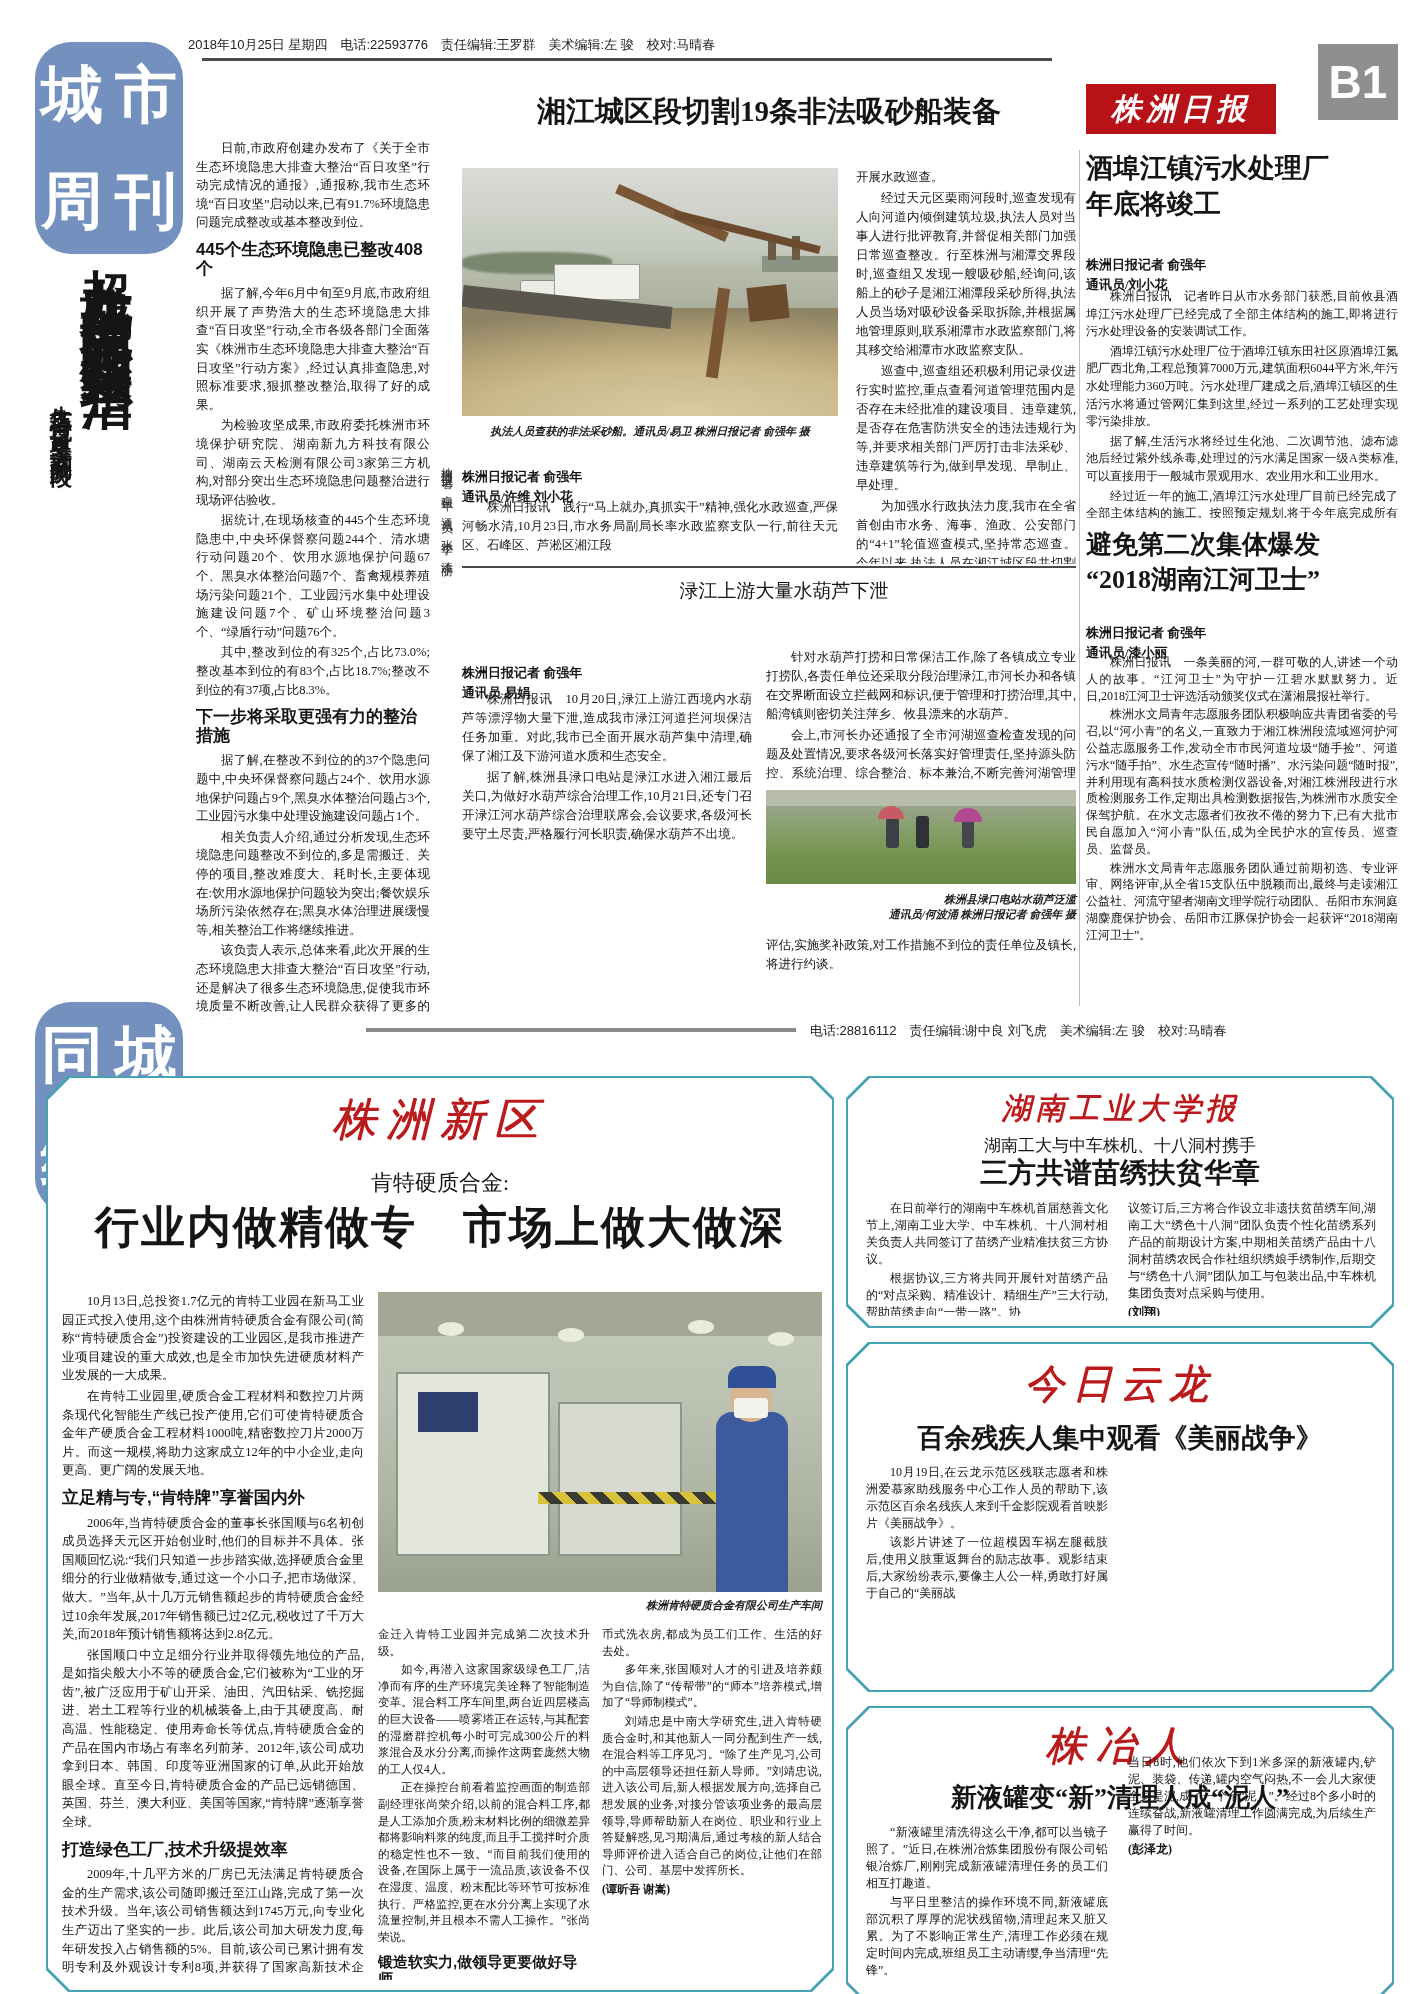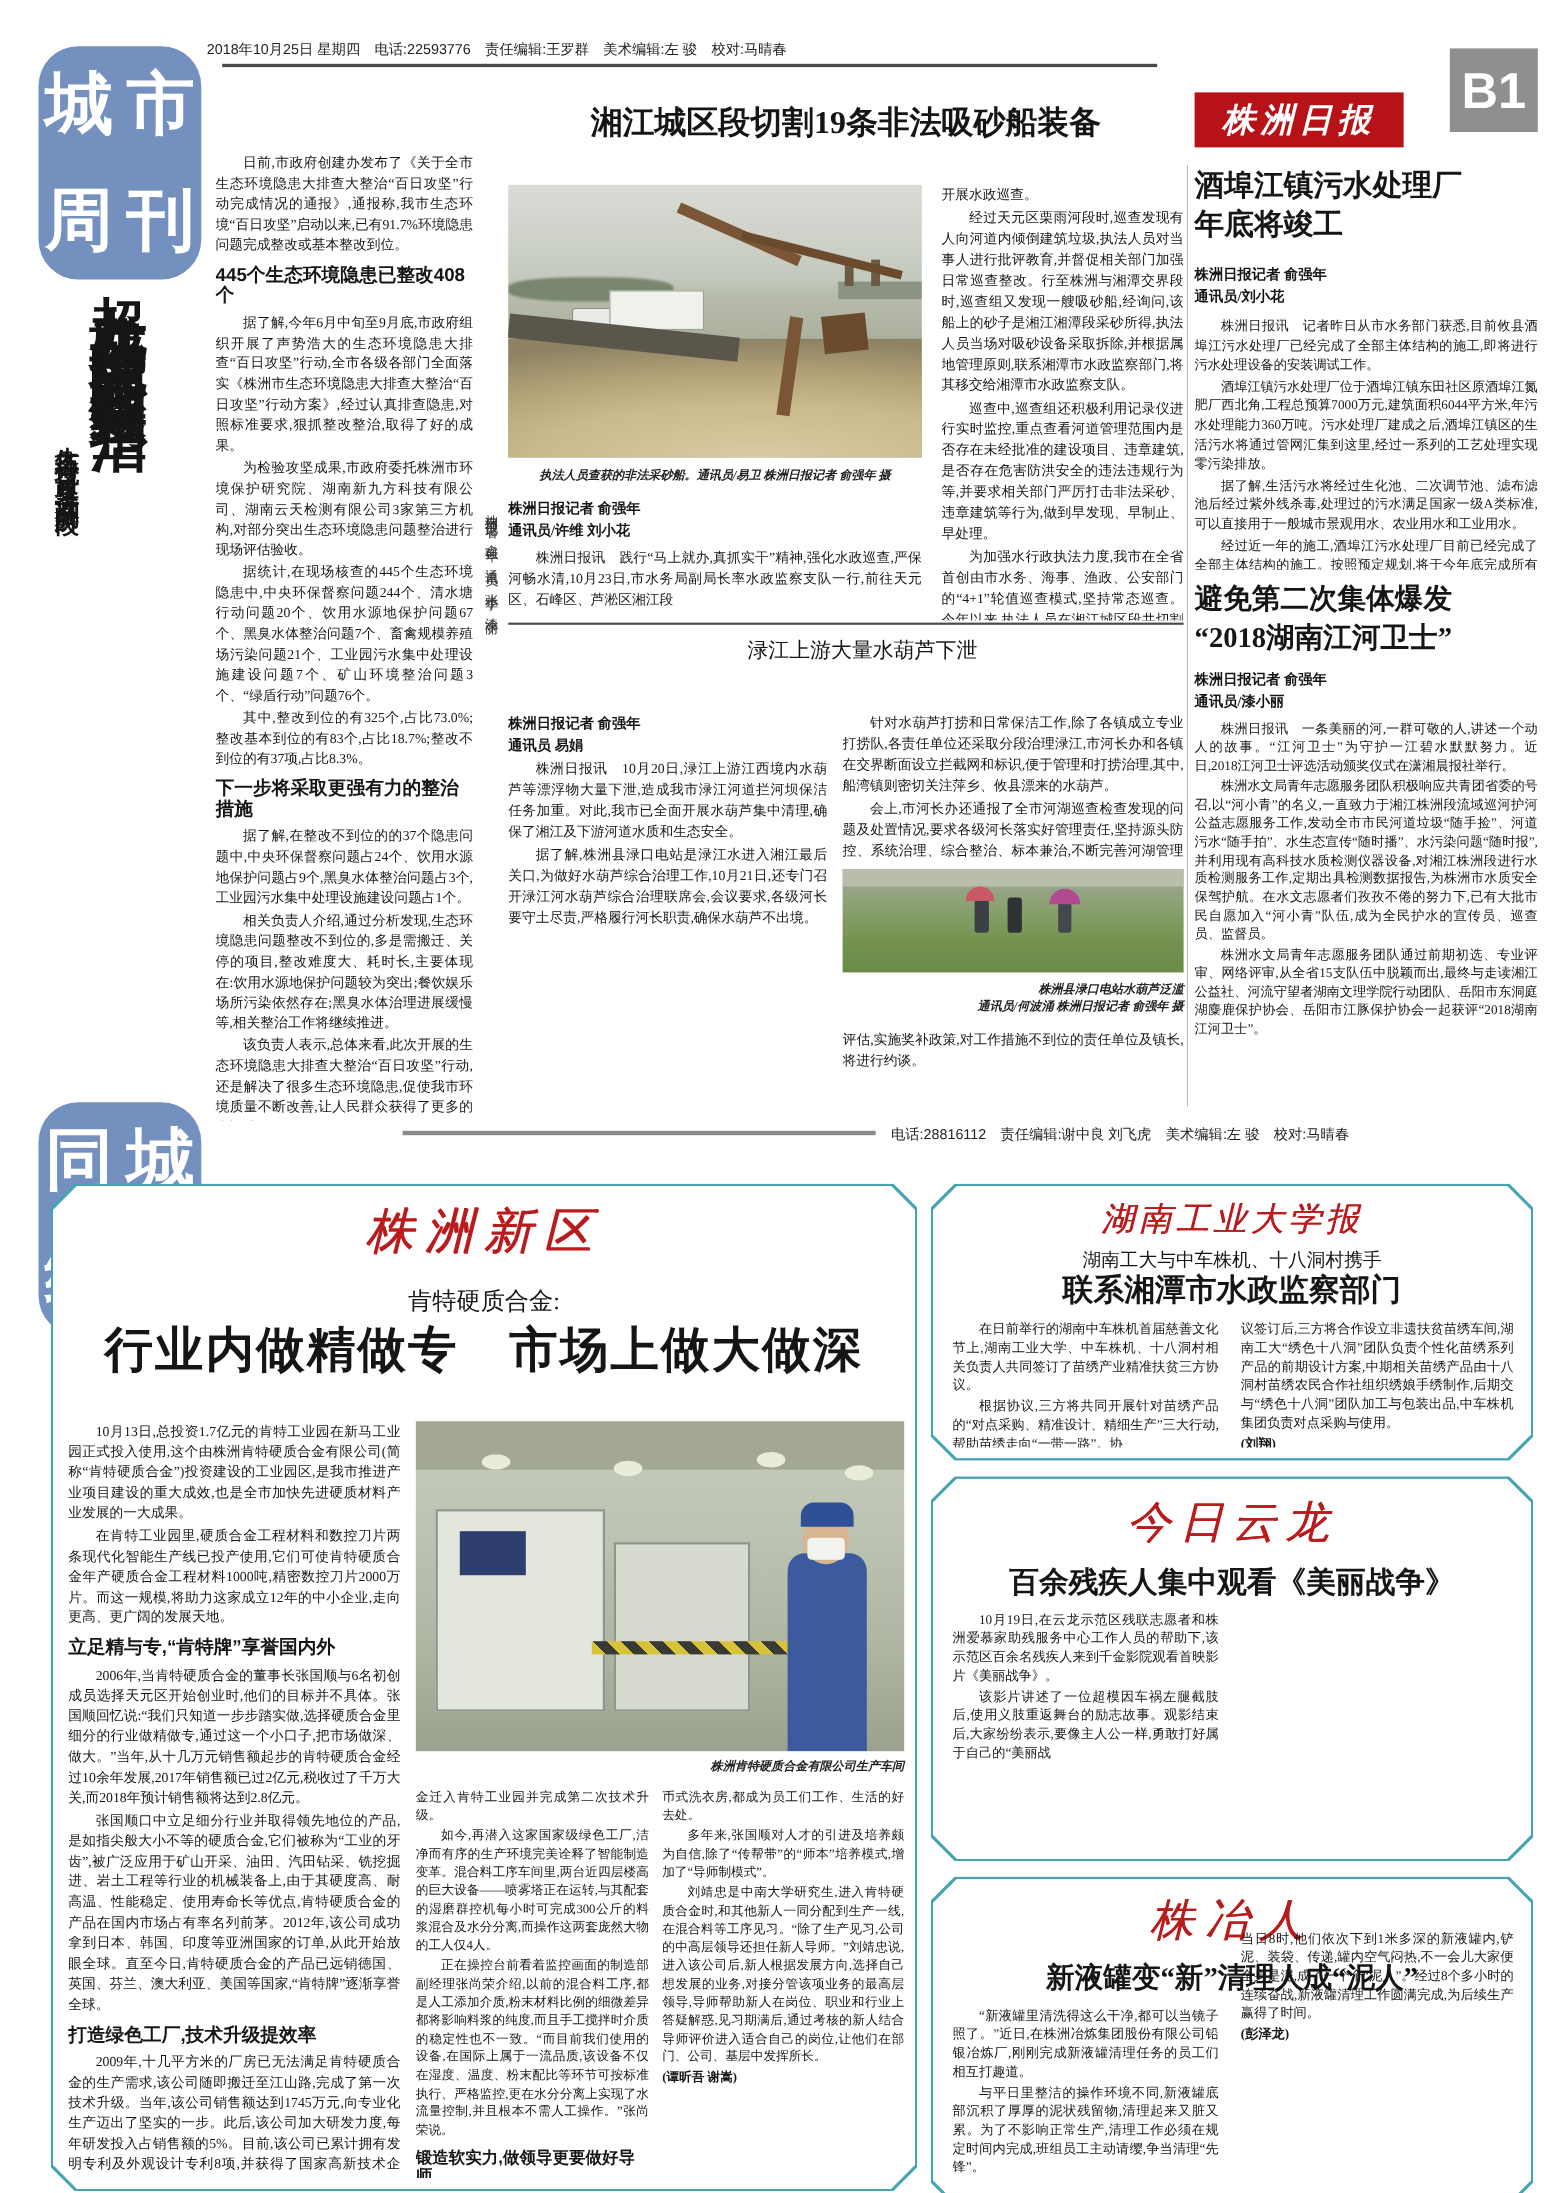--- a/index.html
+++ b/index.html
@@ -19,21 +19,21 @@
           font-weight:bold;font-size:46px;font-family:"Liberation Sans",sans-serif;}
   .bighead-v{font-weight:bold;font-size:52px;letter-spacing:9px;line-height:1;}
   .kicker-v{font-weight:bold;font-size:22px;letter-spacing:4px;}
   .byline-v{font-size:12px;letter-spacing:2px;color:#333;}
   .body-col{font-size:12.5px;line-height:18.6px;overflow:hidden;}
   .body-col2{font-size:12.5px;line-height:19px;overflow:hidden;}
   .subhead{font-family:"Liberation Sans",sans-serif;font-weight:bold;font-size:17px;
            text-indent:0 !important;margin:9px 0 6px 0 !important;text-align:left !important;}
   .h-center{font-weight:bold;text-align:center;}
   .caption{font-size:11px;font-weight:bold;font-style:italic;color:#222;}
-  .byline-h{font-size:13px;font-weight:bold;line-height:20px;}
+  .byline-h{font-size:13px;font-weight:bold;line-height:20px;margin-top:15px;}
   .calli{font-style:italic;font-weight:normal;color:#b91c1c;text-shadow:0.5px 0.5px 0 #c0161d;}
   .panel{background:#45a3b4;}
   .chamfer{clip-path:polygon(22px 0,calc(100% - 22px) 0,100% 22px,100% calc(100% - 22px),
            calc(100% - 22px) 100%,22px 100%,0 calc(100% - 22px),0 22px);}
   .panel-inner{position:absolute;inset:2px;background:#fff;}
   .photo{overflow:hidden;position:absolute;}
   .sig{text-align:right;text-indent:0 !important;font-weight:bold;}
 </style>
 </head>
 <body>
@@ -215,21 +215,21 @@
     <p>多年来,张国顺对人才的引进及培养颇为自信,除了“传帮带”的“师本”培养模式,增加了“导师制模式”。</p>
     <p>刘靖忠是中南大学研究生,进入肯特硬质合金时,和其他新人一同分配到生产一线,在混合料等工序见习。“除了生产见习,公司的中高层领导还担任新人导师。”刘靖忠说,进入该公司后,新人根据发展方向,选择自己想发展的业务,对接分管该项业务的最高层领导,导师帮助新人在岗位、职业和行业上答疑解惑,见习期满后,通过考核的新人结合导师评价进入适合自己的岗位,让他们在部门、公司、基层中发挥所长。</p>
     <p class="sig">(谭昕吾 谢嵩)</p>
   </div>
 
   <div class="abs panel chamfer" style="left:846px;top:1076px;width:548px;height:252px;">
     <div class="panel-inner chamfer"></div>
   </div>
   <div class="abs calli h-center" style="left:866px;top:1088px;width:508px;font-size:30px;letter-spacing:4px;">湖南工业大学报</div>
   <div class="abs h-center" style="left:866px;top:1134px;width:508px;font-size:17px;font-weight:normal;">湖南工大与中车株机、十八洞村携手</div>
-  <div class="abs h-center" style="left:866px;top:1154px;width:508px;font-size:28px;">联系湘潭市水政监察部门</div>
+  <div class="abs h-center" style="left:866px;top:1154px;width:508px;font-size:28px;">三方共谱苗绣扶贫华章</div>
   <div class="abs jt" style="left:866px;top:1200px;width:242px;height:116px;font-size:12px;line-height:17px;overflow:hidden;">
     <p>在日前举行的湖南中车株机首届慈善文化节上,湖南工业大学、中车株机、十八洞村相关负责人共同签订了苗绣产业精准扶贫三方协议。</p>
     <p>根据协议,三方将共同开展针对苗绣产品的“对点采购、精准设计、精细生产”三大行动,帮助苗绣走向“一带一路”。协</p>
   </div>
   <div class="abs jt" style="left:1128px;top:1200px;width:248px;height:116px;font-size:12px;line-height:17px;overflow:hidden;">
     <p style="text-indent:0;">议签订后,三方将合作设立非遗扶贫苗绣车间,湖南工大“绣色十八洞”团队负责个性化苗绣系列产品的前期设计方案,中期相关苗绣产品由十八洞村苗绣农民合作社组织绣娘手绣制作,后期交与“绣色十八洞”团队加工与包装出品,中车株机集团负责对点采购与使用。</p>
     <p class="sig">(刘翔)</p>
   </div>
 
   <div class="abs panel chamfer" style="left:846px;top:1342px;width:548px;height:350px;">

